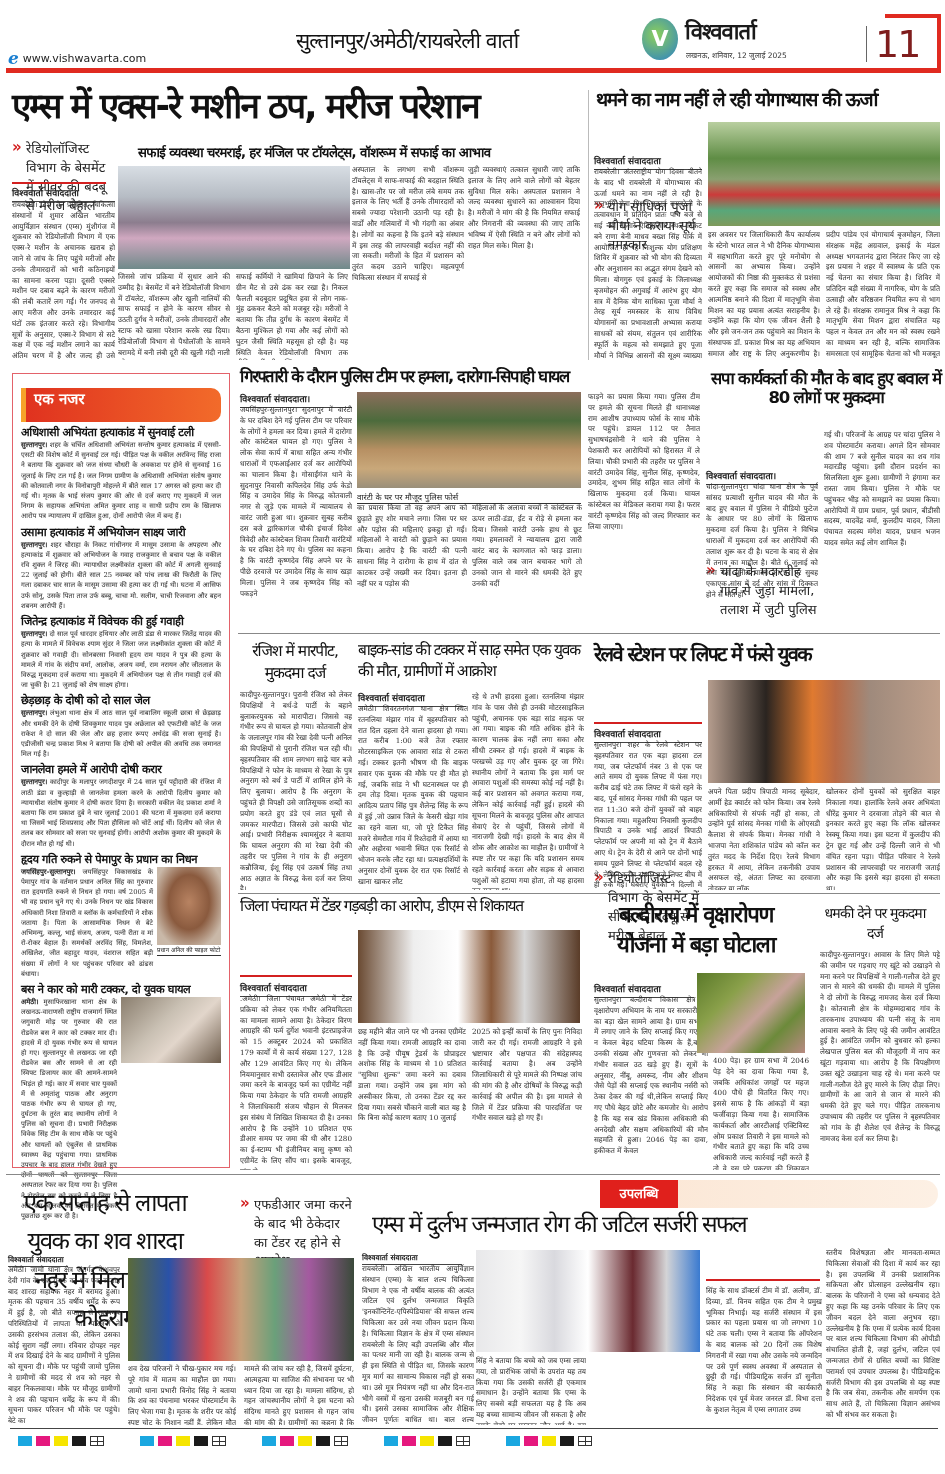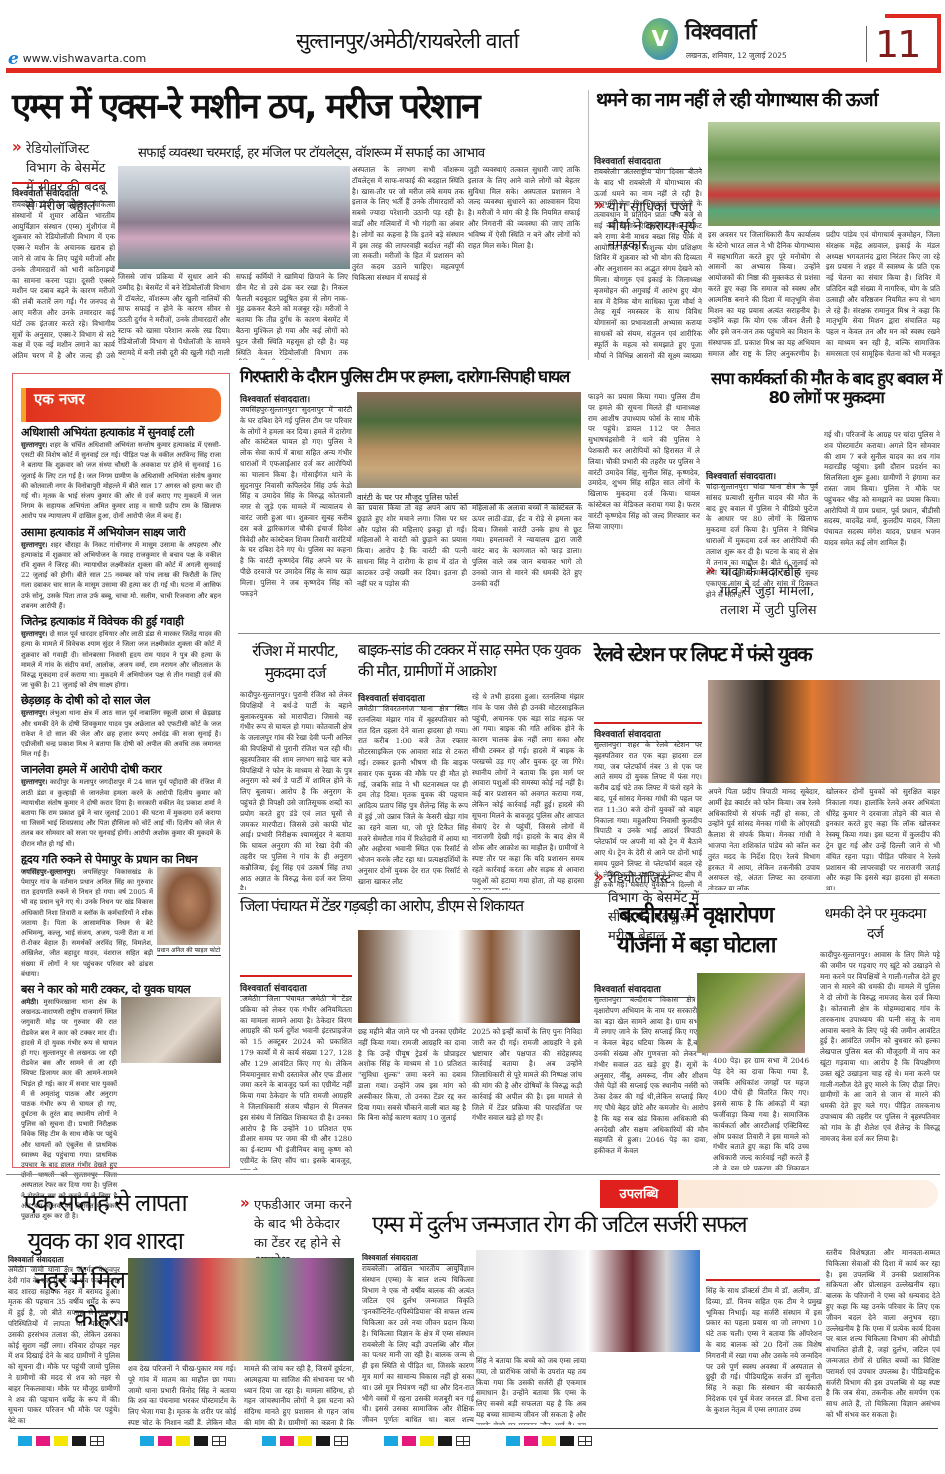--- a/index.html
+++ b/index.html
@@ -46,21 +46,21 @@
 <div class="abs hl" style="left:685px;top:20px;font-size:22px;color:#1a1a1a;">विश्ववार्ता</div>
 <div class="abs" style="left:686px;top:50px;font-size:7.5px;color:#333;">लखनऊ,   शनिवार, 12 जुलाई 2025</div>
 <div class="hdr-right-frame"></div>
 <div class="abs" style="left:866px;top:26px;width:1px;height:36px;background:#666;"></div>
 <div class="abs" style="left:875px;top:22px;font-size:38px;color:#7f1d1d;letter-spacing:-2px;">11</div>
 <div class="hdr-rule"></div>
 
 <div class="abs hl" style="left:12px;top:88px;font-size:35px;letter-spacing:-2px;">एम्स में एक्स-रे मशीन ठप, मरीज परेशान</div>
 <div class="abs kicker" style="left:12px;top:140px;width:100px;">रेडियोलॉजिस्ट विभाग के बेसमेंट में सीवर की बदबू से मरीज बेहाल</div>
 <div class="abs kicker-rule" style="left:12px;top:182px;width:94px;"></div>
-<div class="abs hl" style="left:138px;top:146px;font-size:13.2px;font-weight:normal;letter-spacing:-0.6px;">सफाई व्यवस्था चरमराई, हर मंजिल पर टॉयलेट्स, वॉशरूम में सफाई का आभाव</div>
+<div class="abs hl" style="left:138px;top:146px;font-size:13.2px;font-weight:bold;letter-spacing:-0.6px;">सफाई व्यवस्था चरमराई, हर मंजिल पर टॉयलेट्स, वॉशरूम में सफाई का आभाव</div>
 <div class="abs byline" style="left:12px;top:186px;width:103px;">विश्ववार्ता संवाददाता</div>
 <div class="abs body-text" style="left:12px;top:200px;width:103px;height:160px;">रायबरेली। देश के प्रतिष्ठित चिकित्सा संस्थानों में शुमार अखिल भारतीय आयुर्विज्ञान संस्थान (एम्स) मुंशीगंज में शुक्रवार को रेडियोलॉजी विभाग में एक एक्स-रे मशीन के अचानक खराब हो जाने से जांच के लिए पहुंचे मरीजों और उनके तीमारदारों को भारी कठिनाइयों का सामना करना पड़ा। दूसरी एक्सरे मशीन पर दबाव बढ़ने के कारण मरीजों की लंबी कतारें लग गईं। गैर जनपद से आए मरीज और उनके तमारदार कई घंटों तक इंतजार करते रहे। विभागीय सूत्रों के अनुसार, एक्स-रे विभाग से सटे कक्ष में एक नई मशीन लगाने का कार्य अंतिम चरण में है और जल्द ही उसे चालू कर दिया जाएगा,</div>
 <div class="abs photo" style="left:118px;top:166px;width:232px;height:103px;background:linear-gradient(180deg,#d8dee4 0%,#b6bcc4 30%,#8c7d8e 55%,#d0a8c0 70%,#6f8a8a 100%);"></div>
 <div class="abs body-text" style="left:118px;top:272px;width:112px;height:88px;">जिससे जांच प्रक्रिया में सुधार आने की उम्मीद है। बेसमेंट में बने रेडियोलॉजी विभाग में टॉयलेट, वॉशरूम और खुली नालियों की साफ सफाई न होने के कारण सीवर से उठती दुर्गंध ने मरीजों, उनके तीमारदारों और स्टाफ को खासा परेशान करके रख दिया। रेडियोलॉजी विभाग से पैथोलॉजी के सामने बरामदे में बनी लंबी दूरी की खुली गंदी नाली को</div>
 <div class="abs body-text" style="left:236px;top:272px;width:112px;height:88px;">सफाई कर्मियों ने खामियां छिपाने के लिए ग्रीन मैट से उसे ढंक कर रखा है। निकल फैलती बदबूदार प्रदूषित हवा से लोग नाक-मुंह ढककर बैठने को मजबूर रहे। मरीजों ने बताया कि तीव्र दुर्गंध के कारण बेसमेंट में बैठना मुश्किल हो गया और कई लोगों को घुटन जैसी स्थिति महसूस हो रही है। यह स्थिति केवल रेडियोलॉजी विभाग तक सीमित नहीं रही, बल्कि एम्स</div>
 <div class="abs body-text" style="left:352px;top:165px;width:112px;height:195px;">अस्पताल के लगभग सभी वॉशरूम टॉयलेट्स में साफ-सफाई की बदहाल स्थिति है। खास-तौर पर जो मरीज लंबे समय तक इलाज के लिए भर्ती हैं उनके तीमारदारों को सबसे ज्यादा परेशानी उठानी पड़ रही है। वार्डों और गलियारों में भी गंदगी का अंबार है। लोगों का कहना है कि इतने बड़े संस्थान में इस तरह की लापरवाही बर्दाश्त नहीं की जा सकती। मरीजों के हित में प्रशासन को तुरंत कदम उठाने चाहिए। महत्वपूर्ण चिकित्सा संस्थान में सफाई से</div>
 <div class="abs body-text" style="left:468px;top:165px;width:112px;height:195px;">जुड़ी व्यवस्थाएं तत्काल सुधारी जाएं ताकि इलाज के लिए आने वाले लोगों को बेहतर सुविधा मिल सके। अस्पताल प्रशासन ने जल्द व्यवस्था सुधारने का आश्वासन दिया है। मरीजों ने मांग की है कि नियमित सफाई और निगरानी की व्यवस्था की जाए ताकि भविष्य में ऐसी स्थिति न बने और लोगों को राहत मिल सके। मिला है।</div>
 
 <div class="vrule" style="left:588px;top:90px;height:270px;"></div>
 

